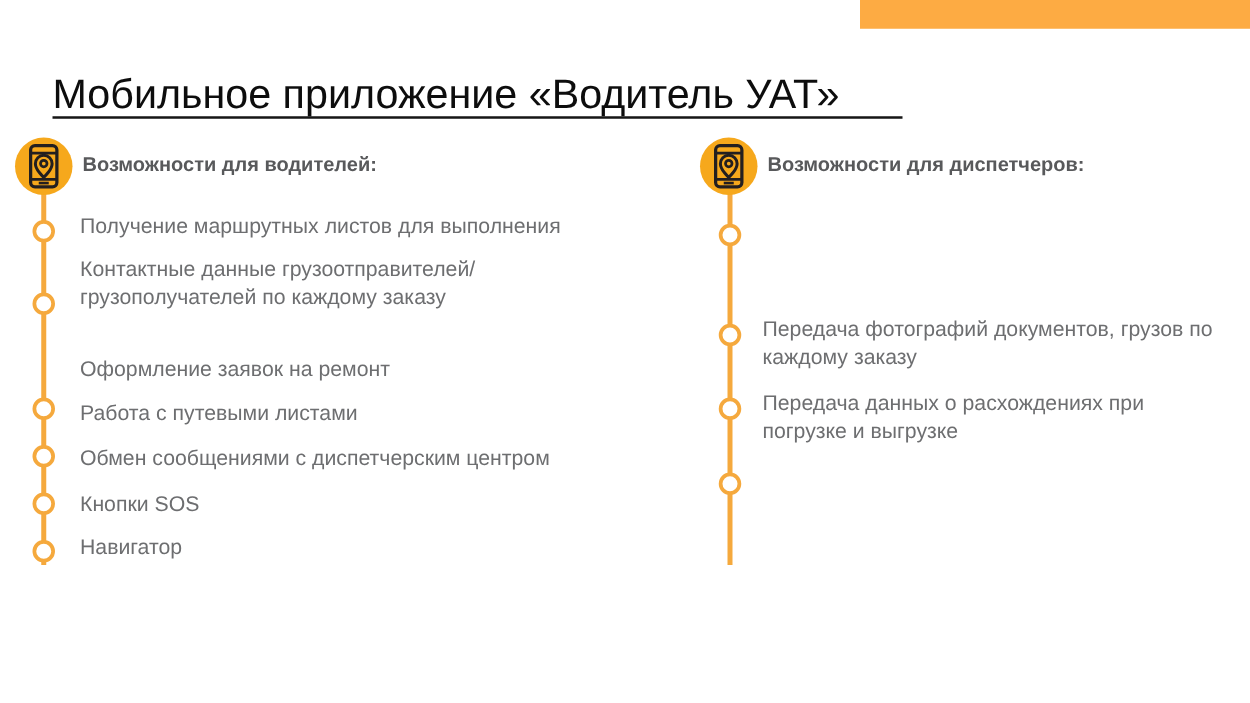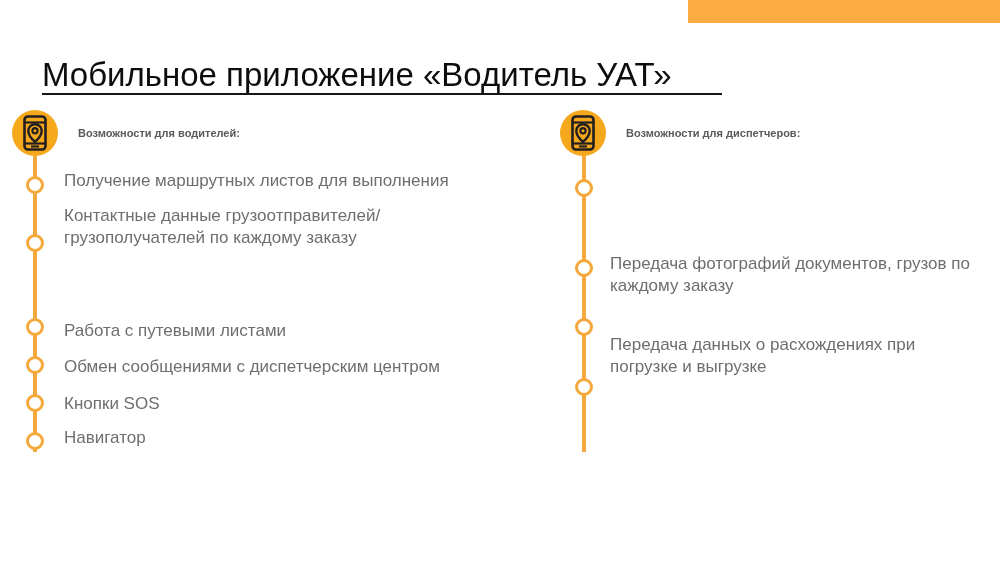--- a/index.html
+++ b/index.html
@@ -111,25 +111,25 @@
     height: 46px;
     border-radius: 50%;
     background: #f6a81c;
   }
   .app-icon svg {
     position: absolute;
     left: 0; top: 0;
   }
 
   .col-heading {
-    font-size: 11px;
+    font-size: 16px;
     font-weight: bold;
     color: #58595b;
     white-space: nowrap;
-    margin-left: 20px;
+    margin-left: 8px;
   }
 
   
   .item {
     position: absolute;
     font-size: 17px;
     line-height: 22px;
     color: #6d6e70;
   }
   .column.left .item  { left: 64px; width: 430px; }
@@ -167,20 +167,21 @@
     <div class="node" style="top:234px"></div>
     <div class="node" style="top:318px"></div>
     <div class="node" style="top:356px"></div>
     <div class="node" style="top:394px"></div>
     <div class="node" style="top:432px"></div>
     <div class="node" style="top:453px"></div>
     <div class="node" style="top:488px"></div>
 
     <div class="item" style="top:170px">Получение маршрутных листов для выполнения</div>
     <div class="item" style="top:205px; width:400px;">Контактные данные грузоотправителей/грузополучателей по каждому заказу</div>
+    <div class="item" style="top:285px">Оформление заявок на ремонт</div>
     <div class="item" style="top:356px">Обмен сообщениями с диспетчерским центром</div>
     <div class="item" style="top:320px">Работа с путевыми листами</div>
     <div class="item" style="top:393px">Кнопки SOS</div>
     <div class="item" style="top:427px">Навигатор</div>
   </div>
 
   <div class="column right">
     <div class="spine"></div>
 
     <div class="col-header">
@@ -197,17 +198,17 @@
       </div>
       <div class="col-heading">Возможности для диспетчеров:</div>
     </div>
 
     <div class="node" style="top:179px"></div>
     <div class="node" style="top:259px"></div>
     <div class="node" style="top:318px"></div>
     <div class="node" style="top:378px"></div>
 
     <div class="item" style="top:253px; width:360px;">Передача фотографий документов, грузов по каждому заказу</div>
-    <div class="item" style="top:312px; width:370px;margin-top:22px;">Передача данных о расхождениях при погрузке и выгрузке</div>
+    <div class="item" style="top:312px; width:370px;">Передача данных о расхождениях при погрузке и выгрузке</div>
   </div>
 
   <div class="bottom-rule"></div>
 </div>
 
 </body></html>

